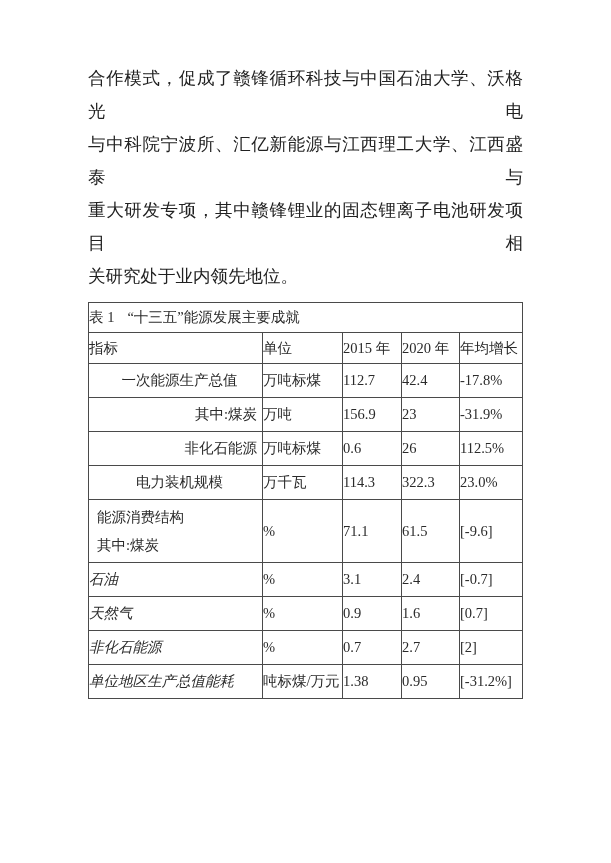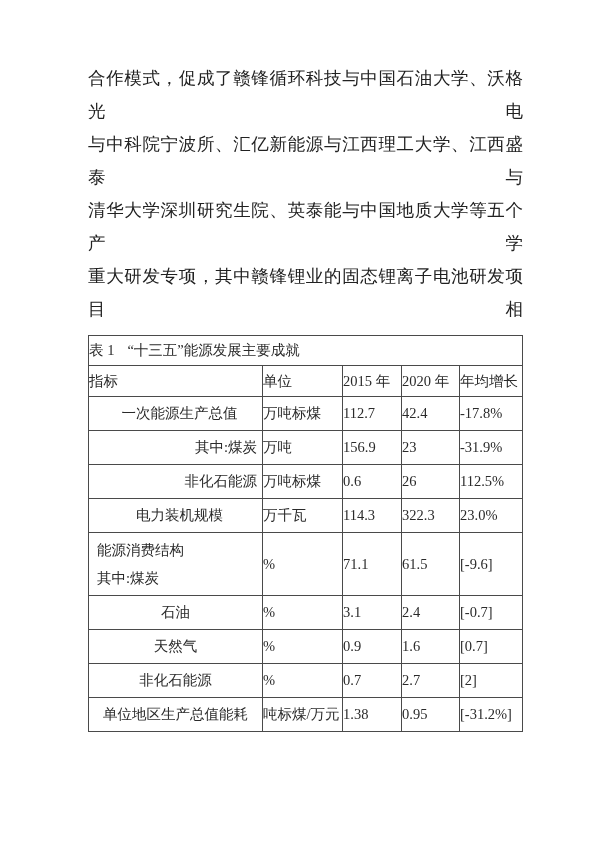--- a/index.html
+++ b/index.html
@@ -58,38 +58,38 @@
     height: 29px;
     font-size: 14.5px;
     text-align: left;
   }
   .table-label { margin-right: 13px; }
   tr.header-row th { height: 30px; }
   tr.data-row td { height: 33px; }
   tr.data-row.tall td { height: 62px; }
   td.c-ind.al  { text-align: center;  padding-left: 8px;  }
   td.c-ind.ar  { text-align: right; padding-right: 5px; }
-  td.c-ind.ac  { text-align: center; }
+  td.c-ind.ac  { text-align: left; font-style: italic; }
   td.c-ind.prewrap {
     white-space: pre-line;
     line-height: 28px;
     text-align: left;
     padding-left: 8px;
   }
 </style>
 </head>
 <body>
 
 <div class="page">
 
   <div class="paragraph">
     <div class="pline just">合作模式，促成了赣锋循环科技与中国石油大学、沃格光电</div>
     <div class="pline just">与中科院宁波所、汇亿新能源与江西理工大学、江西盛泰与</div>
-    <div class="pline just">清华大学深圳研究生院、英泰能与中国地质大学等五个产学</div>
     <div class="pline just">重大研发专项，其中赣锋锂业的固态锂离子电池研发项目相</div>
+    <div class="pline">关研究处于业内领先地位。</div>
   </div>
 
   <table class="dtable">
     <colgroup>
       <col style="width:174px">
       <col style="width:80px">
       <col style="width:59px">
       <col style="width:58px">
       <col style="width:63px">
     </colgroup>

